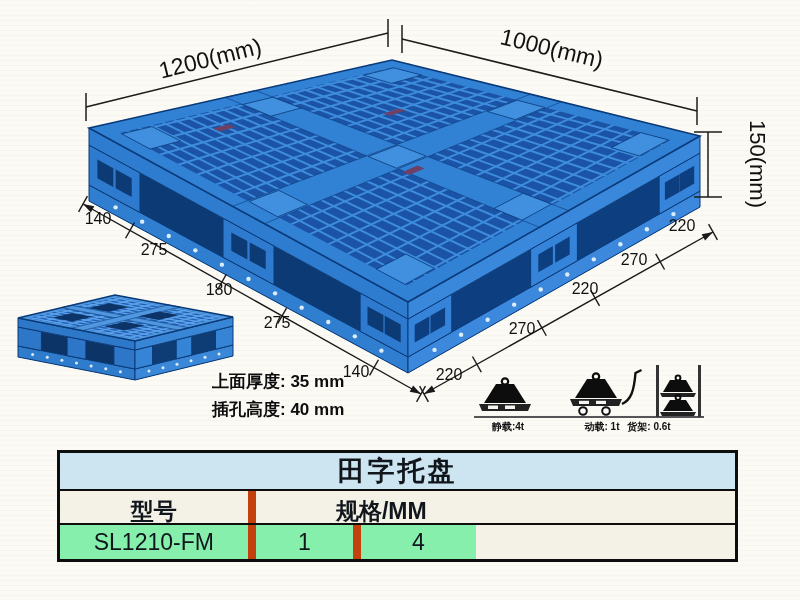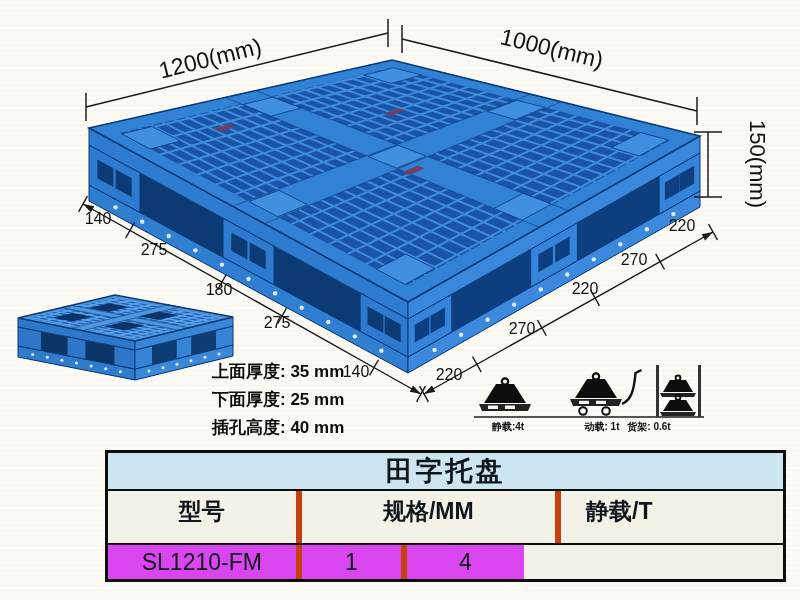--- a/index.html
+++ b/index.html
@@ -9,47 +9,47 @@
     background:#fbfaf5;
   }
   #stage{
     position:relative;width:800px;height:600px;
     background:
       repeating-linear-gradient(180deg, rgba(214,204,176,.10) 0 1px, rgba(0,0,0,0) 1px 5px),
       #fbfaf5;
   }
   #scene{position:absolute;left:0;top:0;}
   .notes{
-    position:absolute;left:212px;top:358px;width:190px;
+    position:absolute;left:212px;top:368px;width:190px;
     font-size:17px;line-height:28px;font-weight:600;color:#0d0d0d;
     white-space:nowrap;
   }
   .load-label{
     position:absolute;top:420px;height:20px;
     font-size:10px;font-weight:700;color:#111;text-align:center;
     white-space:nowrap;
   }
   .spec-table{
     position:absolute;left:57px;top:450px;width:681px;
     border:3px solid #0d0d0d;background:#f4f1e7;
-    box-sizing:border-box;color:#10161c;margin-left:48px;
+    box-sizing:border-box;color:#10161c;
   }
   .spec-title{
     height:36px;line-height:36px;text-align:center;
     background:#cde4f1;font-size:27px;font-weight:700;letter-spacing:3px;
   }
   .spec-row{display:flex;border-top:2px solid #0d0d0d;}
   .spec-cell{
-    box-sizing:border-box;border-left:6px solid #c2410c;
+    box-sizing:border-box;border-left:8px solid #c2410c;
     text-align:center;overflow:hidden;white-space:nowrap;
   }
   .spec-cell:first-child{border-left:none;}
   .c1{width:27.8%;} .c2{width:38.4%;} .c3{width:15.6%;} .c4{width:18.2%;}
-  .head .spec-cell{height:52px;line-height:40px;font-size:23px;font-weight:600;background:#f4f1e7;}
-  .data .spec-cell{height:34px;line-height:34px;font-size:23px;background:#d946ef;}
+  .head .spec-cell{height:32px;line-height:40px;font-size:23px;font-weight:600;background:#f4f1e7;}
+  .data .spec-cell{height:34px;line-height:34px;font-size:23px;background:#86efac;}
 </style>
 </head>
 <body>
 
 <div id="stage">
 
   <svg id="scene" width="800" height="460" viewBox="0 0 800 460">
 
     <g id="main-pallet">
         <polygon points="89.0,145.0 408.0,319.0 408.0,373.0 89.0,201.0" fill="#0b3a74"></polygon>
@@ -306,34 +306,32 @@
         <polygon points="660,393 696,393 694,397 662,397" fill="#222"></polygon>
         <circle cx="678" cy="397.5" r="2.4" fill="none" stroke="#0d0d0d" stroke-width="2"></circle>
         <polygon points="663,411 693,411 686,400 670,400" fill="#0d0d0d"></polygon>
         <polygon points="660,412 696,412 694,416 662,416" fill="#222"></polygon>
       </g>
     </g>
   </svg>
 
   <div class="notes">
     <div>上面厚度: 35 mm</div>
-    <div>下面厚度: 25 mm</div>
     <div>插孔高度: 40 mm</div>
   </div>
 
   <div class="load-label" style="left:468px;width:80px;">静载:4t</div>
   <div class="load-label" style="left:562px;width:80px;">动载: 1t</div>
   <div class="load-label" style="left:604px;width:90px;">货架: 0.6t</div>
 
   <div class="spec-table">
     <div class="spec-title">田字托盘</div>
     <div class="spec-row head">
       <div class="spec-cell c1">型号</div>
       <div class="spec-cell c2">规格/MM</div>
-      <div class="spec-cell c4">静载/T</div>
     </div>
     <div class="spec-row data">
       <div class="spec-cell c1">SL1210-FM</div>
       <div class="spec-cell c3">1</div>
       <div class="spec-cell c4">4</div>
     </div>
   </div>
 </div>
 
 </body></html>

